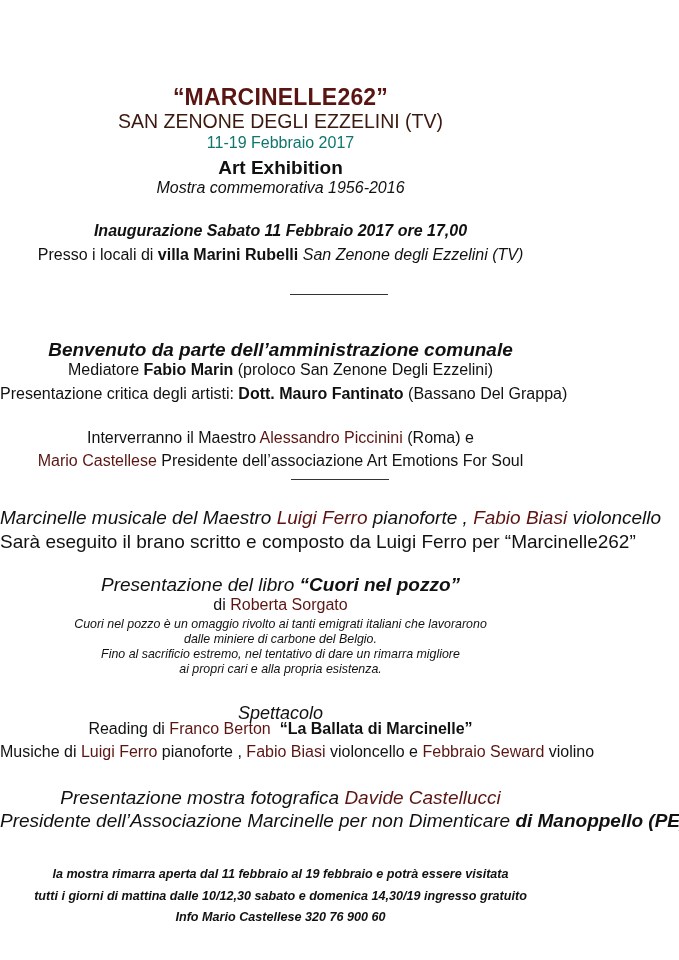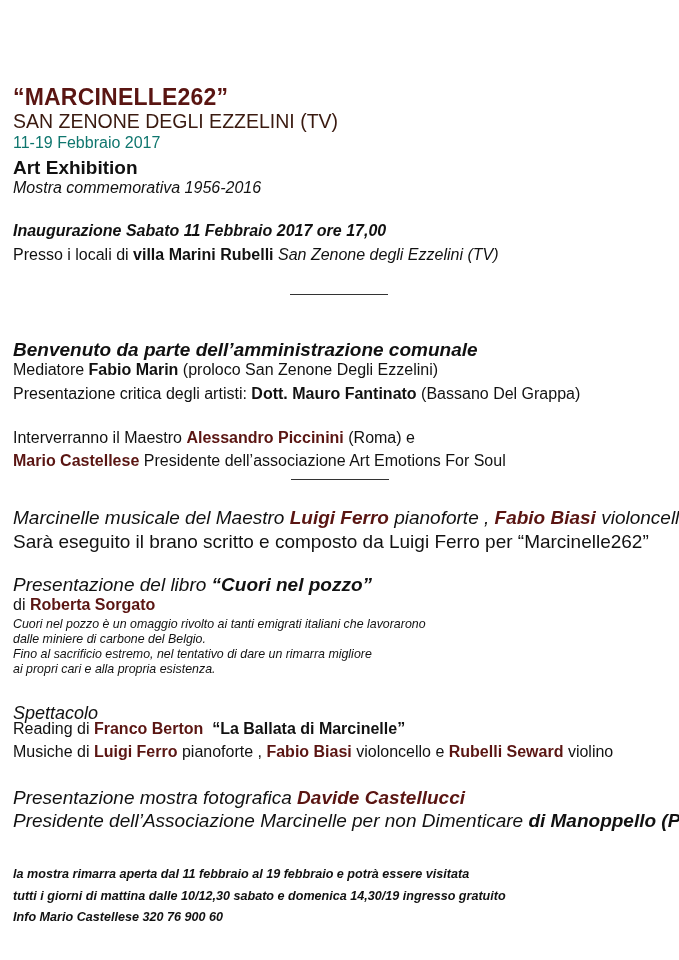--- a/index.html
+++ b/index.html
@@ -1,22 +1,22 @@
 <!DOCTYPE html>
 <html><head>
   <meta charset="utf-8">
   <style>
     html, body { margin: 0; padding: 0; background: #ffffff; }
     body {
       width: 679px; height: 960px; overflow: hidden; position: relative;
       font-family: "Liberation Sans", sans-serif; color: #111;
     }
     .doc { position: absolute; left: 0; top: 0; width: 679px; text-align: center; }
-    .line { position: absolute; left: 13px; width: 561px; text-align: left; white-space: nowrap; }
-    .acc { color: #5a1512; font-weight: bold; }
+    .line { position: absolute; left: 0; width: 561px; text-align: center; white-space: nowrap; }
+    .acc { color: #5a1512; font-weight: normal; }
     .b { font-weight: bold; }
     .i { font-style: italic; }
     .title { font-size: 23px; font-weight: bold; color: #5a1512; letter-spacing: 0.2px; }
     .subtitle { font-size: 19.5px; color: #3a1a10; }
     .t16 { font-size: 16px; }
     .t15 { font-size: 19px; }
     .small { font-size: 12.4px; font-style: italic; font-family: "Liberation Sans", sans-serif; }
     .tiny { font-size: 18px; font-style: italic; }
     .rule { position: absolute; left: 50%; height: 1px; background: #333; }
   </style>
@@ -69,21 +69,21 @@
   <div class="line small" style="top:617px">Cuori nel pozzo è un omaggio rivolto ai tanti emigrati italiani che lavorarono</div>
   <div class="line small" style="top:632px">dalle miniere di carbone del Belgio.</div>
   <div class="line small" style="top:647px">Fino al sacrificio estremo, nel tentativo di dare un rimarra migliore</div>
   <div class="line small" style="top:662px">ai propri cari e alla propria esistenza.</div>
 
   <div class="line tiny" style="top:703px">Spettacolo</div>
   <div class="line t16" style="top:720px">
     <span>Reading di </span><span class="acc">Franco Berton</span><span class="b" style="white-space:pre">  “La Ballata di Marcinelle”</span>
   </div>
   <div class="line t16" style="top:743px">
-    <span>Musiche di </span><span class="acc">Luigi Ferro</span><span> pianoforte , </span><span class="acc">Fabio Biasi</span><span> violoncello e </span><span class="acc">Rubelli Seward</span><span> violino</span>
+    <span>Musiche di </span><span class="acc">Luigi Ferro</span><span> pianoforte , </span><span class="acc">Fabio Biasi</span><span> violoncello e </span><span class="acc">Febbraio Seward</span><span> violino</span>
   </div>
 
   <div class="line t15 i" style="top:787px">
     <span>Presentazione mostra fotografica </span><span class="acc">Davide Castellucci</span>
   </div>
   <div class="line t15 i" style="top:810px">
     <span>Presidente dell’Associazione Marcinelle per non Dimenticare </span><span class="b">di Manoppello (PE)</span>
   </div>
 
   <div class="line i b" style="top:867px; font-size:12.6px">la mostra rimarra aperta dal 11 febbraio al 19 febbraio  e potrà essere visitata</div>

